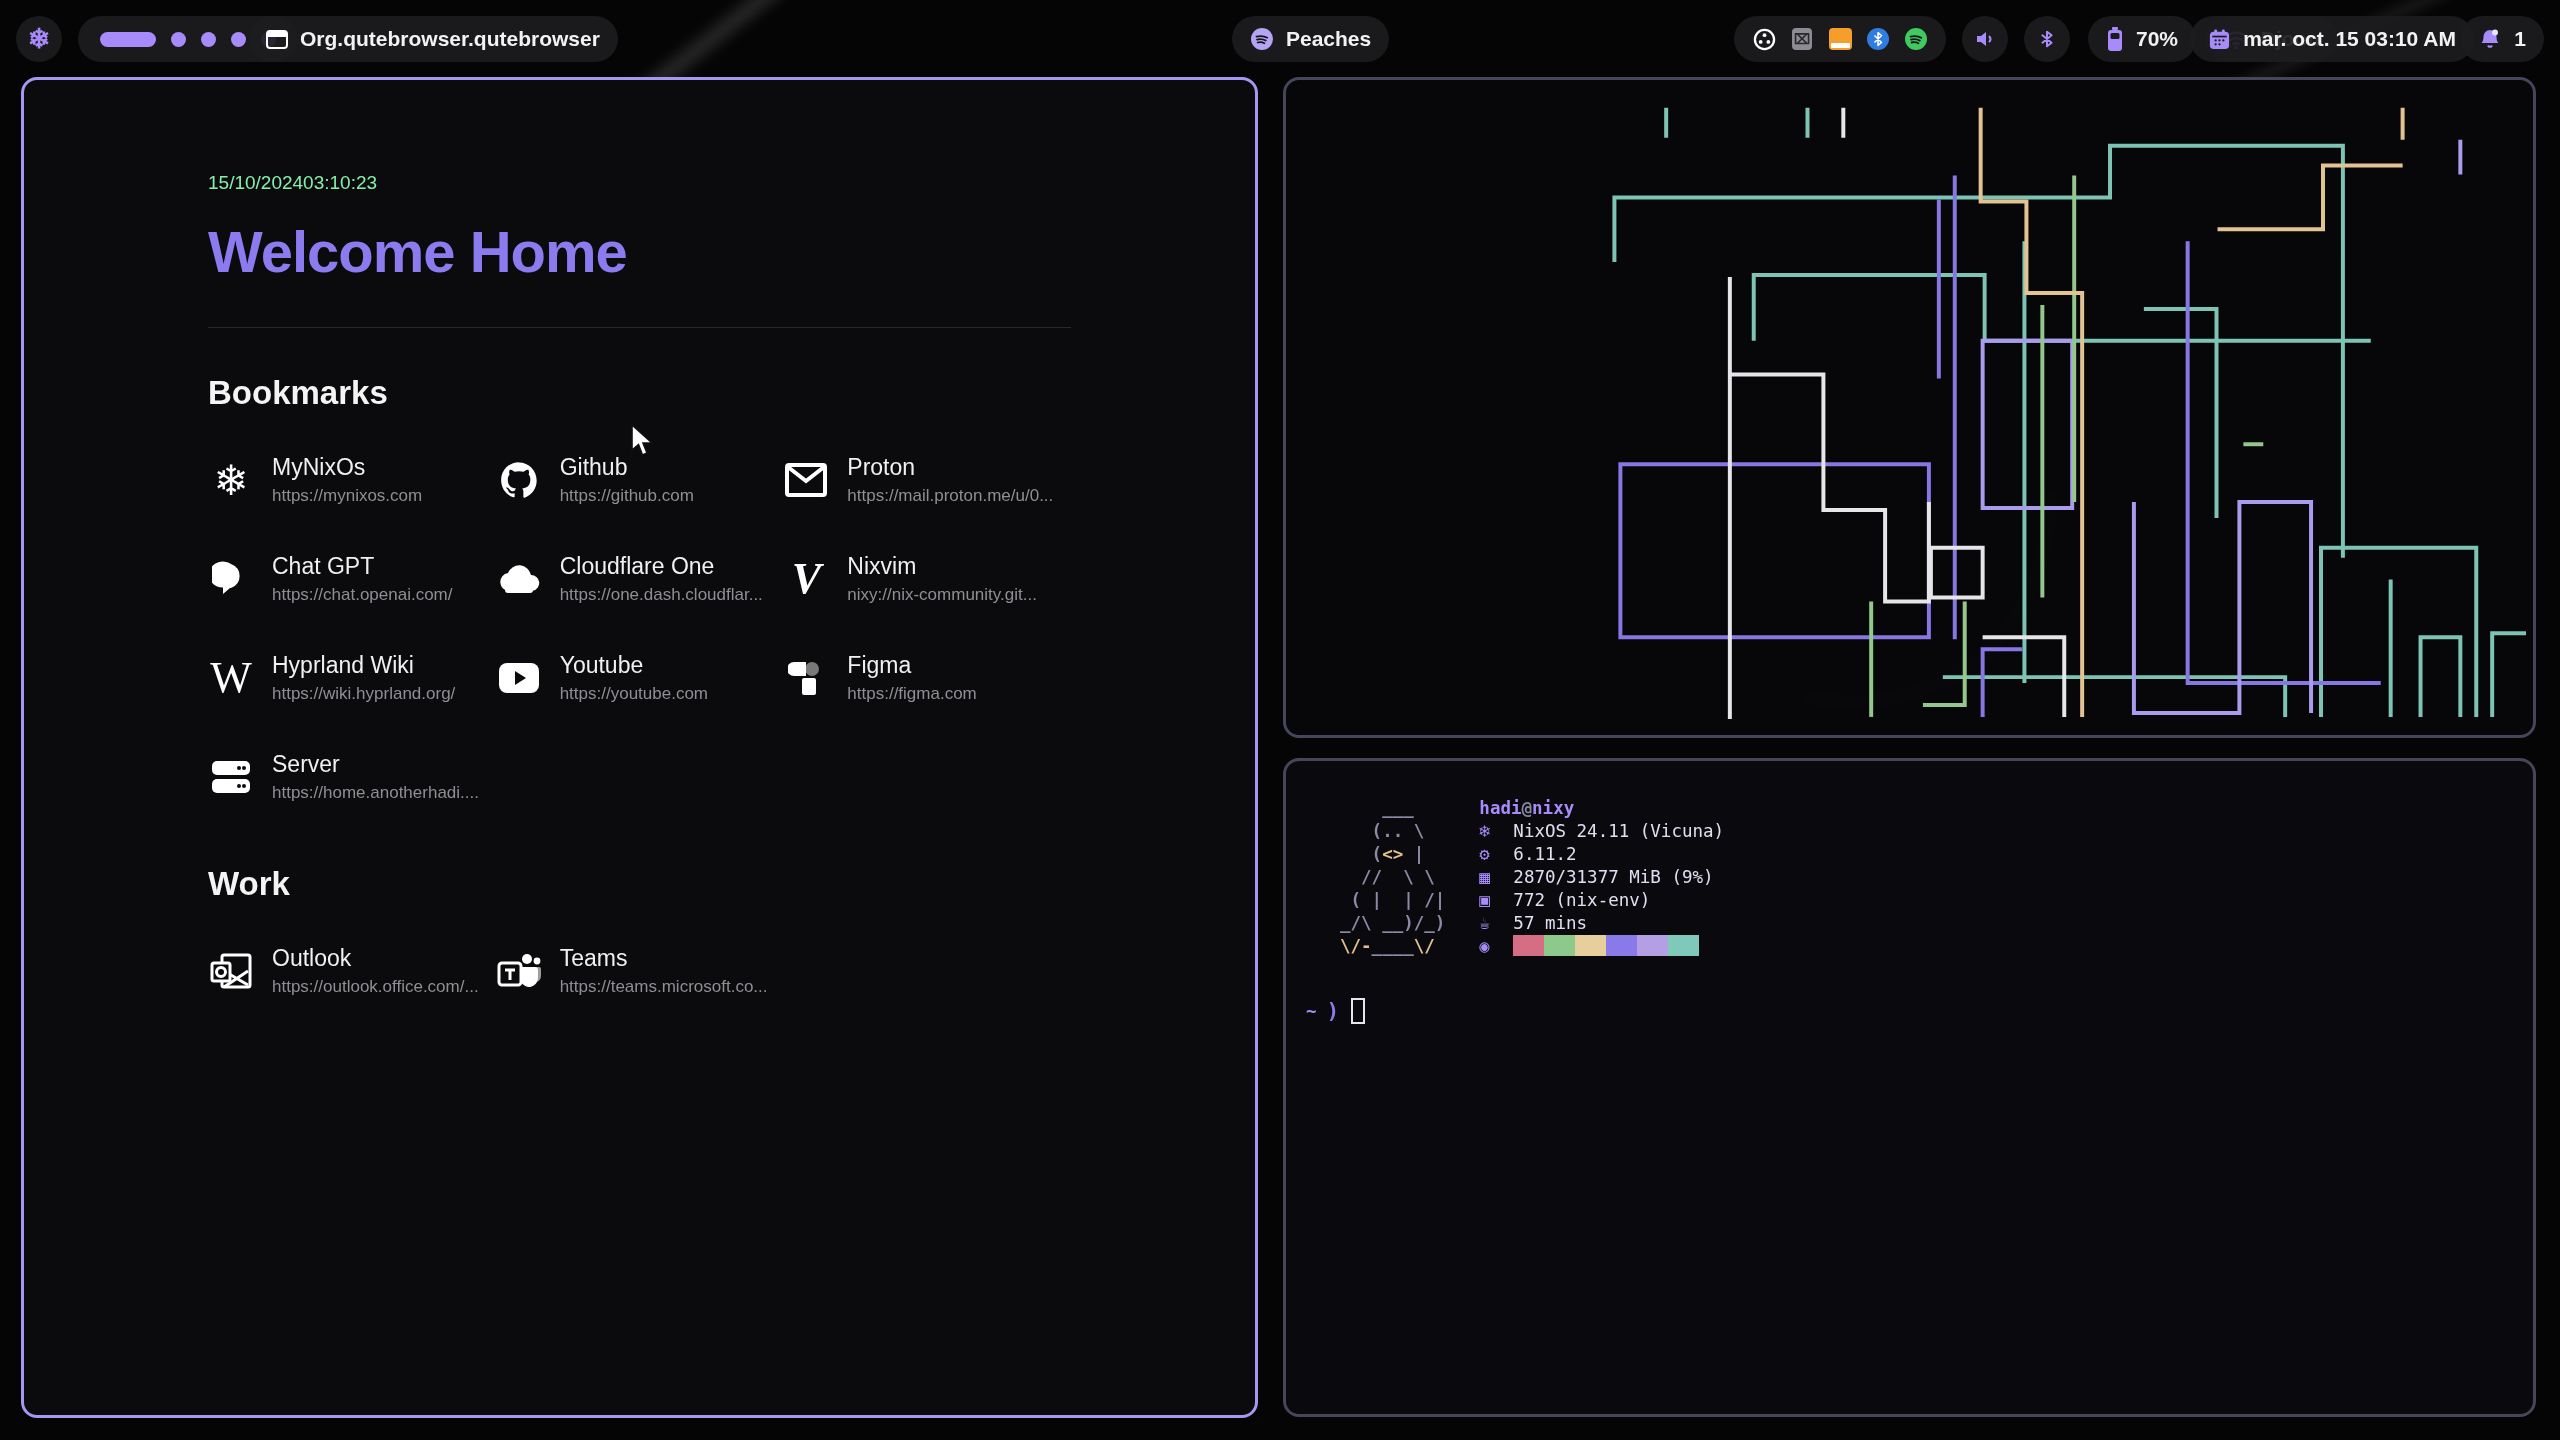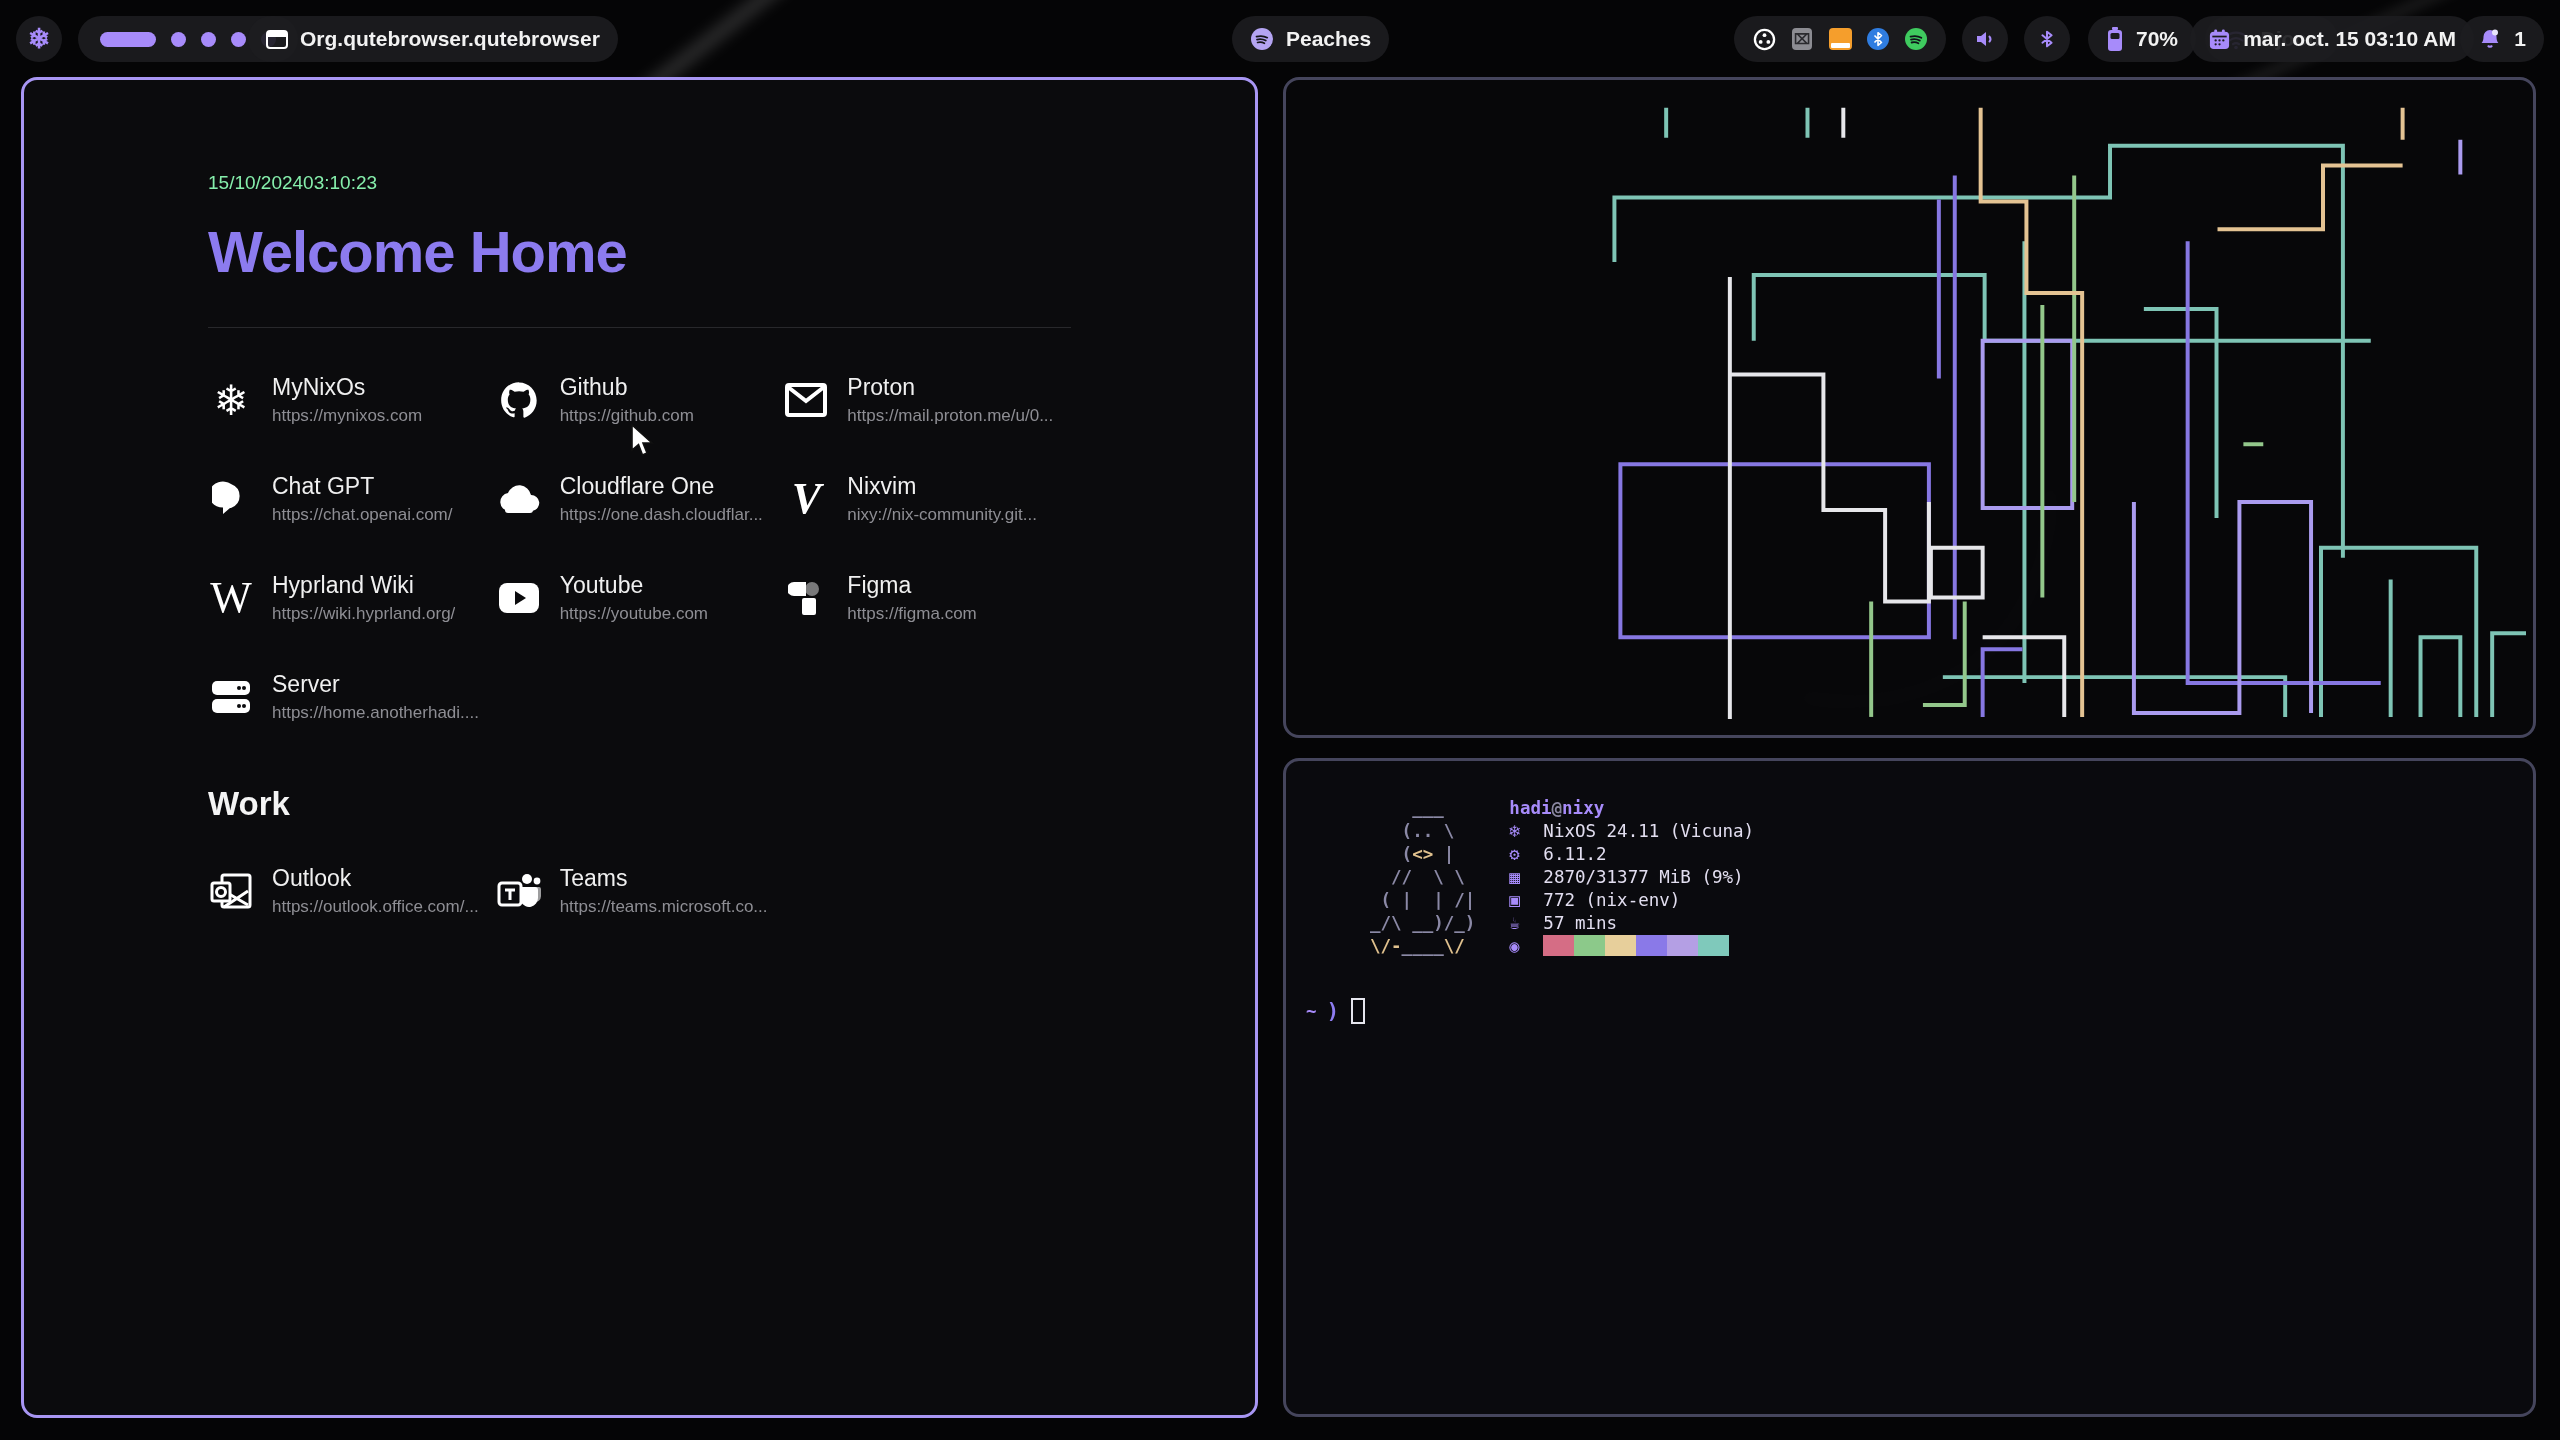--- a/index.html
+++ b/index.html
@@ -74,21 +74,21 @@
 
   
   .pipes-svg { position:absolute; inset:0; }
   .haze { position:absolute; width:700px; height:500px; left:120px; top:60px; border-radius:50%;
      border:2px solid rgba(255,255,255,.14); border-color:transparent rgba(255,255,255,.14) transparent transparent;
      transform:rotate(50deg); filter:blur(8px); opacity:.35; }
 
   
   .term { font-family:"DejaVu Sans Mono", monospace; font-size:17.5px; line-height:23px; padding:20px; }
   .fetch-row-wrap { display:flex; }
-  .ascii { margin-left:64px; margin-top:16px; color:#8b89a6; white-space:pre; font-weight:bold; }
+  .ascii { margin-left:34px; margin-top:16px; color:#8b89a6; white-space:pre; font-weight:bold; }
   .ascii .tan { color:#e0c18e; }
   .finfo { margin-left:34px; margin-top:16px; }
   .fuser { font-weight:bold; color:#a78bfa; }
   .fat { color:#8a87a0; font-weight:bold; }
   .frow { display:flex; }
   .frow .fic { width:34px; color:#a78bfa; }
   .frow .ftx { color:#e2def0; }
   .swatches { display:flex; }
   .sw { width:31px; height:21px; display:inline-block; }
   .prompt { margin-top:40px; display:flex; align-items:center; }
@@ -225,20 +225,21 @@
 <div class="window win-left">
   <div class="sp">
     <div class="sp-head">
       <span>15/10/2024</span>
       <span>03:10:23</span>
     </div>
     <div class="sp-title">Welcome Home</div>
     <div class="sp-divider"></div>
 
     <div class="sec-bookmarks">
+      <div class="sp-section-title">Bookmarks</div>
       <div class="links">
 
         <div class="bm">
           <span class="bm-icon" style="font-size:42px">❄</span>
           <span>
               <div class="bm-name">MyNixOs</div>
           <div class="bm-url">https://mynixos.com</div>
             </span>
         </div>
 

